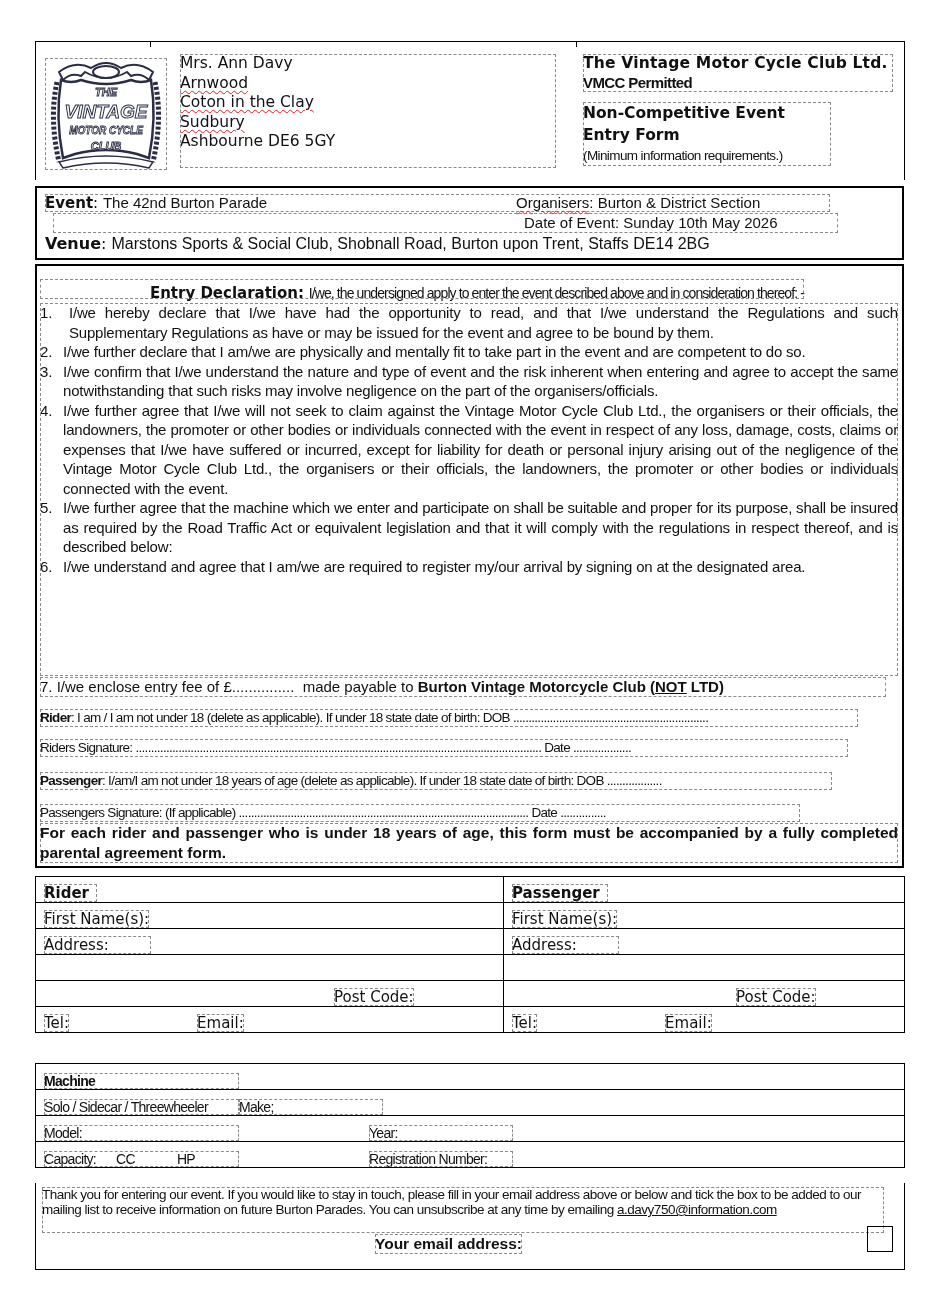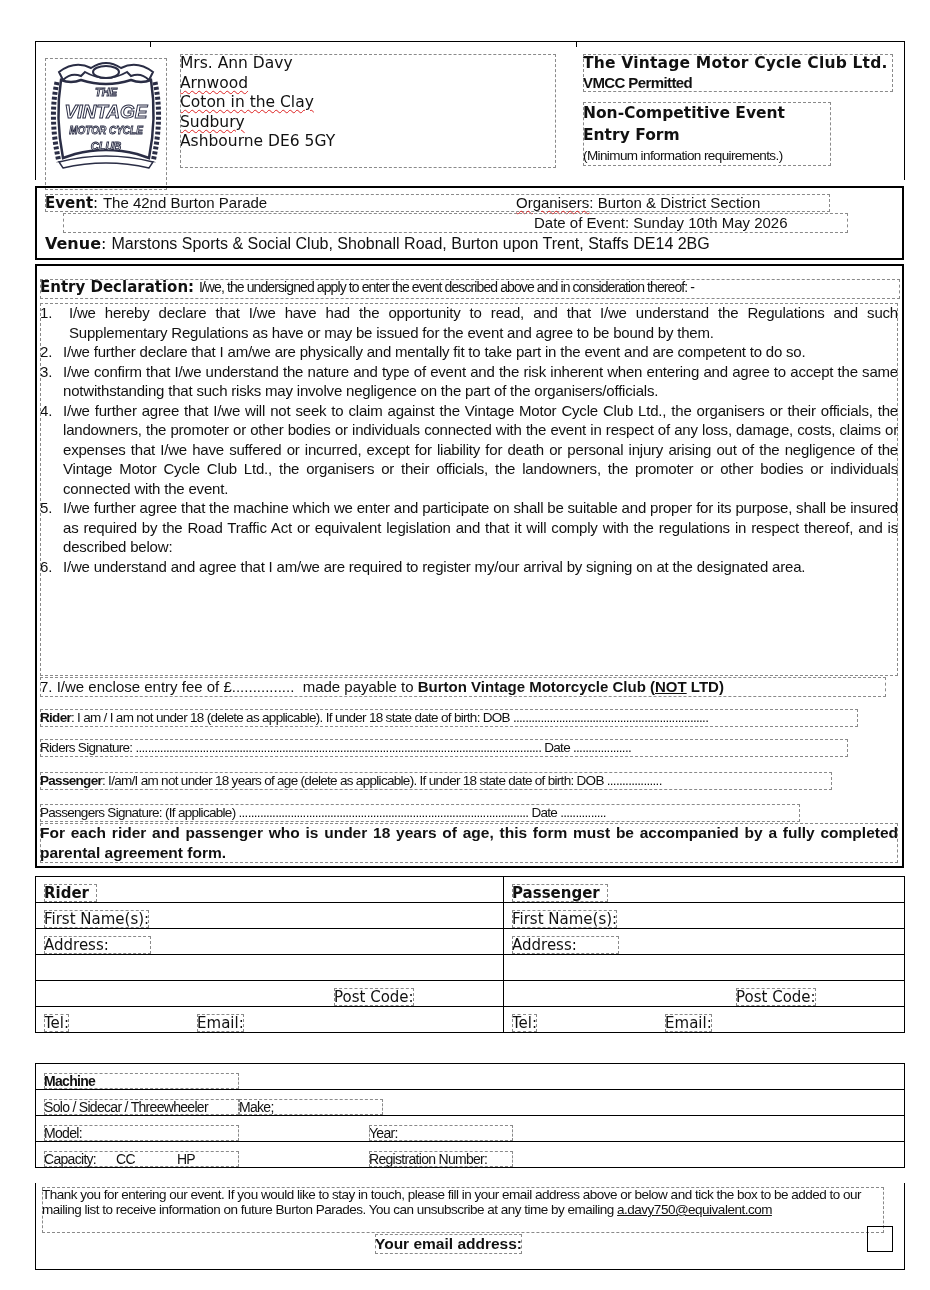--- a/index.html
+++ b/index.html
@@ -6,39 +6,39 @@
   body { width: 930px; height: 1290px; position: relative; font-family: "DejaVu Sans", sans-serif; color: #111; overflow: hidden; }
   .abs { position: absolute; }
   .dot { outline: 1px dashed #8a8a8a; outline-offset: -1px; }
   .cond { font-family: "Liberation Sans", sans-serif; }
   .sq { text-decoration: underline; text-decoration-style: wavy; text-decoration-color: #d22; text-decoration-thickness: 1px; text-underline-offset: 2px; }
 
   
   #hdr { left: 35px; top: 41px; width: 868px; height: 138px; border-top: 1.5px solid #000; border-left: 1px solid #000; border-right: 1px solid #000; }
   #hdr-div { left: 150px; top: 41px; width: 1px; height: 6px; background:#000; }
   #hdr-div2 { left: 576px; top: 41px; width: 1px; height: 6px; background:#000; }
-  #logo { left: 45px; top: 58px; width: 122px; height: 132px; }
+  #logo { left: 45px; top: 58px; width: 122px; height: 112px; }
   #addr { left: 180px; top: 54px; width: 376px; height: 114px; font-size: 15.5px; line-height: 19.5px; }
   #club { left: 583px; top: 54px; width: 310px; height: 38px; font-weight: bold; }
   #club .l1 { font-size: 15.5px; line-height: 19px; letter-spacing: 0.2px; }
   #club .l2 { font-size: 15px; line-height: 19px; letter-spacing: -0.6px; }
   #form-type { left: 583px; top: 102px; width: 248px; height: 64px; }
   #form-type .l { font-size: 15.5px; font-weight: bold; line-height: 22px; }
   #form-type .s { font-size: 13.5px; line-height: 20px; letter-spacing: -0.6px; }
 
   
   #evt { left: 35px; top: 186px; width: 865px; height: 70px; border: 2px solid #000; }
   #evt-l1 { left: 45px; top: 194px; width: 785px; height: 18px; font-size: 15px; line-height: 18px; }
-  #evt-l2 { left: 63px; top: 213px; width: 785px; height: 20px; }
+  #evt-l2 { left: 53px; top: 213px; width: 785px; height: 20px; }
   #evt-l3 { left: 45px; top: 234px; width: 785px; height: 20px; font-size: 16px; line-height: 20px; }
   .b { font-weight: bold; }
 
   
   #decl { left: 35px; top: 264px; width: 865px; height: 600px; border: 2px solid #000; }
-  #decl-head { left: 40px; top: 279px; width: 860px; height: 20px; font-size: 15px; line-height: 16px; }
+  #decl-head { left: 40px; top: 279px; width: 764px; height: 20px; font-size: 15px; line-height: 28px; text-align: right; }
   #decl-head .h { font-weight: bold; }
   #decl-head .t { font-size: 14px; letter-spacing: -0.9px; }
   #decl-list { left: 40px; top: 303px; width: 858px; height: 373px; font-size: 15px; line-height: 19.5px; letter-spacing: -0.2px; }
   #decl-list .item { display: flex; text-align: justify; }
   #decl-list .num { width: 23px; flex: 0 0 23px; }
   #decl-list .txt { flex: 1; }
   #item7 { left: 40px; top: 677px; width: 846px; height: 20px; font-size: 15px; line-height: 20px; }
   #rider-decl { left: 40px; top: 709px; width: 818px; height: 18px; font-size: 13.5px; line-height: 18px; letter-spacing: -0.7px; white-space: nowrap; overflow: hidden; }
   #rider-sig { left: 40px; top: 739px; width: 808px; height: 18px; font-size: 13.5px; line-height: 18px; letter-spacing: -0.7px; white-space: nowrap; overflow: hidden; }
   #pass-decl { left: 40px; top: 772px; width: 792px; height: 18px; font-size: 13.5px; line-height: 18px; letter-spacing: -0.7px; white-space: nowrap; overflow: hidden; }
@@ -215,16 +215,16 @@
     <td><span class="lbl dot narrow" style="width:195px">Model:</span><span class="lbl dot narrow" style="margin-left:130px; width:144px">Year:</span></td>
   </tr>
   <tr>
     <td><span class="lbl dot narrow" style="width:195px"><span>Capacity:</span><span style="margin-left:20px">CC</span><span style="margin-left:42px">HP</span></span><span class="lbl dot narrow" style="margin-left:130px; width:144px">Registration Number:</span></td>
   </tr>
 </tbody>
   </table>
 
 <div id="mail-box" class="abs"></div>
 <div id="mail-text" class="abs dot cond">
-  <span>Thank you for entering our event.  If you would like to stay in touch, please fill in your email address above or below and tick the box to be added to our mailing list to receive information on future Burton Parades. You can unsubscribe at any time by emailing </span><span class="link">a.davy750@equivalent.com</span>
+  <span>Thank you for entering our event.  If you would like to stay in touch, please fill in your email address above or below and tick the box to be added to our mailing list to receive information on future Burton Parades. You can unsubscribe at any time by emailing </span><span class="link">a.davy750@information.com</span>
 </div>
 <div id="mail-label" class="abs dot cond">Your email address:</div>
 <div id="mail-check" class="abs"></div>
 
 </body></html>

